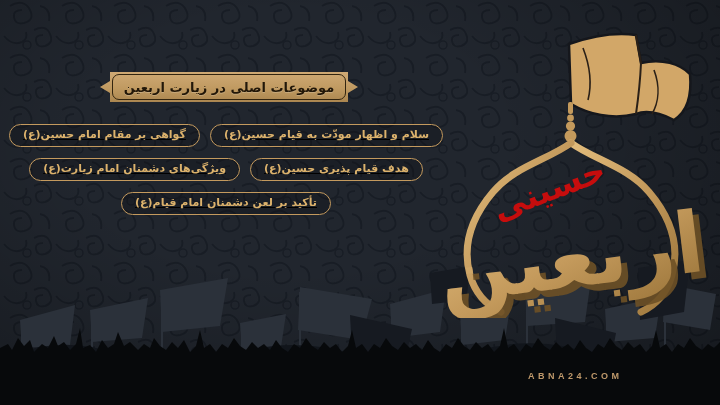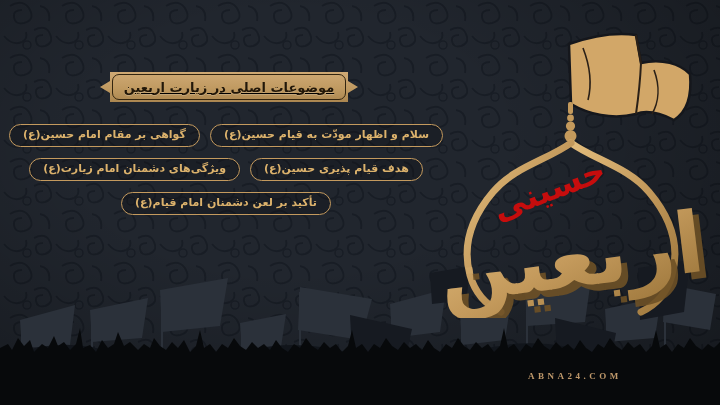--- a/index.html
+++ b/index.html
@@ -15,47 +15,48 @@
   
   .banner{
     position:absolute;left:100px;top:72px;width:258px;height:30px;z-index:4;
     background:linear-gradient(180deg,#cfa974 0%,#c09a61 55%,#ab8650 100%);
     clip-path:polygon(10px 0%,calc(100% - 10px) 0%,calc(100% - 10px) 30%,100% 50%,
       calc(100% - 10px) 70%,calc(100% - 10px) 100%,10px 100%,10px 70%,0% 50%,10px 30%);
   }
   .banner-inner{
     position:absolute;left:12px;right:12px;top:2px;bottom:2px;
     border:1px solid #33250f;border-radius:7px;
-    display:flex;align-items:center;justify-content:center;text-decoration:underline;
+    display:flex;align-items:center;justify-content:center;
   }
   .banner-text{
     direction:rtl;font-size:13px;font-weight:bold;color:#221708;
     text-shadow:0 1px 0 rgba(255,255,255,0.18);white-space:nowrap;
   }
   
   .topics{position:absolute;left:0;top:124px;width:452px;z-index:4;}
   .topic-row{
     display:flex;direction:rtl;justify-content:center;gap:10px;
     height:23px;margin-bottom:11px;
   }
   .pill{
     box-sizing:border-box;height:23px;padding:0 13px;
     border:1.5px solid #c49a5e;border-radius:12px;
     display:flex;align-items:center;justify-content:flex-start;
     background:rgba(10,12,16,0.25);
+    text-decoration:underline;
   }
   .pill-label{
     direction:rtl;font-size:11px;font-weight:bold;color:#dcb26c;
     white-space:nowrap;line-height:1;padding-bottom:2px;
   }
   
   .site-url{
     position:absolute;left:528px;top:371px;z-index:5;
     font-size:9px;font-weight:bold;letter-spacing:3.5px;color:#bf996b;
-    font-family:Liberation Serif, serif;
+    font-family:Liberation Sans, sans-serif;
   }
   svg text{font-family:"DejaVu Sans",sans-serif;}
 </style>
 </head>
 <body>
 
 <div class="stage">
 
   <svg class="layer" width="720" height="405" style="z-index:0">
     <defs>

